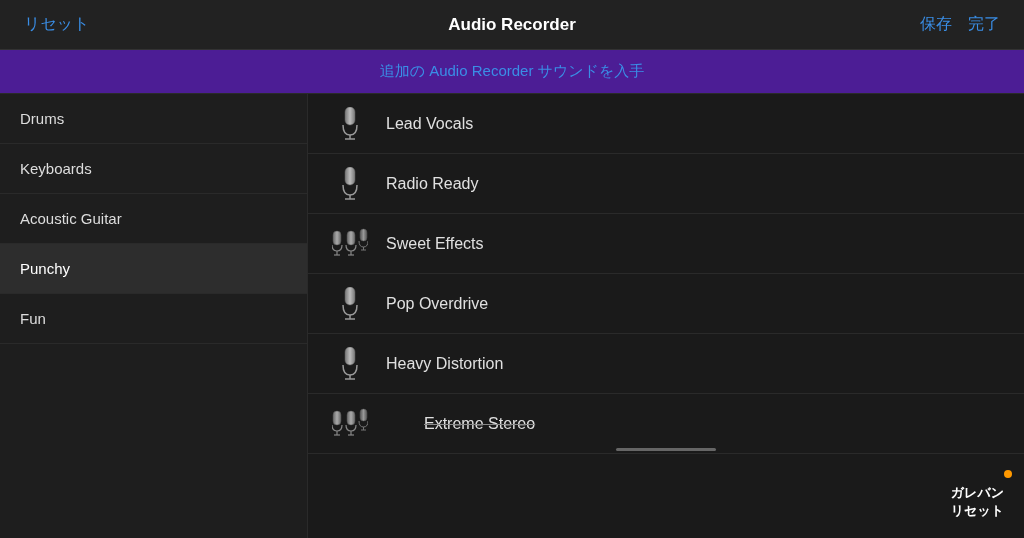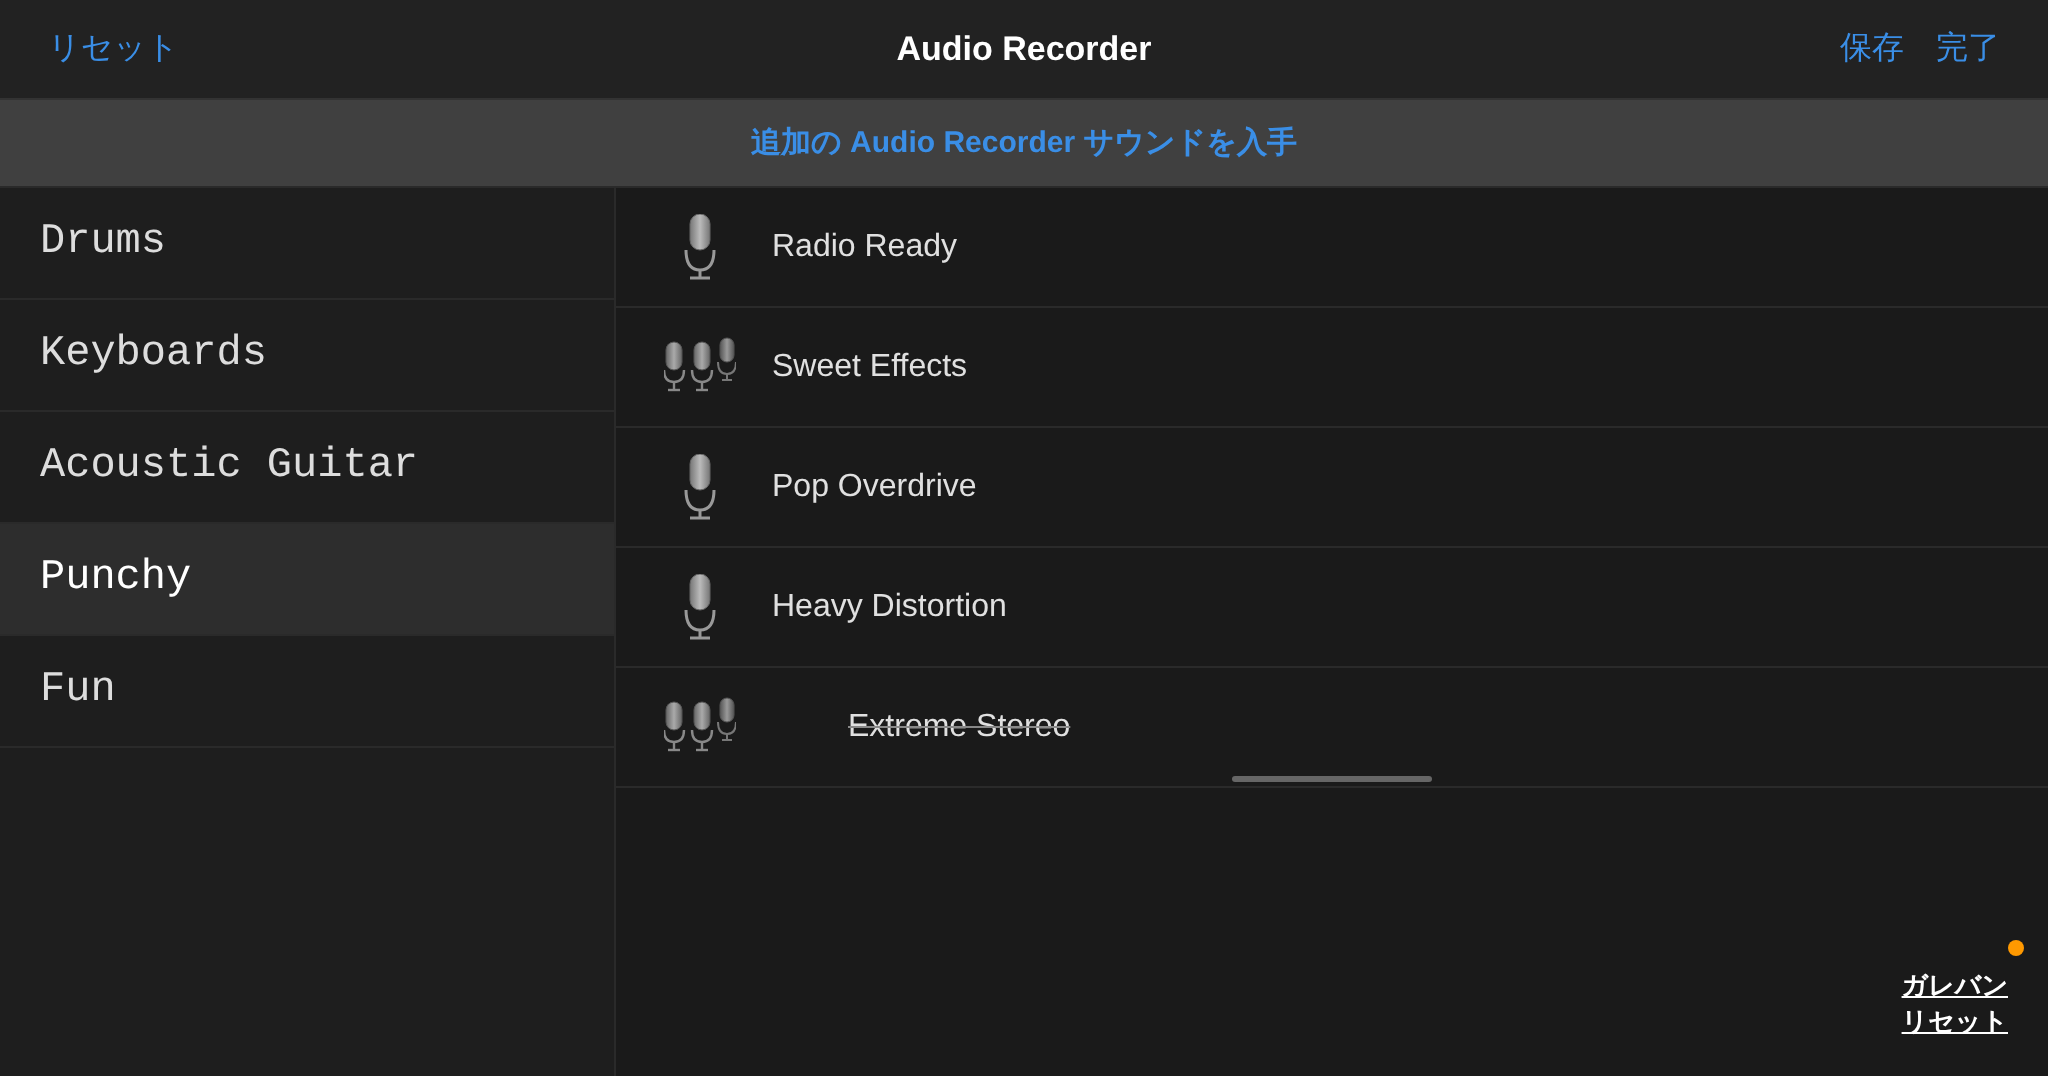--- a/index.html
+++ b/index.html
@@ -44,48 +44,46 @@
 
     .header-title {
       font-size: 17px;
       font-weight: 600;
       color: #fff;
       text-align: center;
       flex: 1;
     }
 
     .store-banner {
-      background: #404040;
+      background: #4c1d95;
       text-align: center;
       padding: 12px;
       color: #3a8ee6;
       font-size: 15px;
       border-bottom: 1px solid #2a2a2a;
-      font-weight: bold;
     }
 
     .content {
       display: flex;
       height: calc(538px - 50px - 44px);
     }
 
     .sidebar {
       width: 308px;
       background: #1e1e1e;
       border-right: 1px solid #2a2a2a;
       flex-shrink: 0;
     }
 
     .sidebar-item {
       padding: 16px 20px;
-      font-size: 21px;
+      font-size: 15px;
       color: #ddd;
       cursor: pointer;
       border-bottom: 1px solid #2a2a2a;
-      font-family: Liberation Mono, monospace;
     }
 
     .sidebar-item.active {
       background: #2d2d2d;
       color: #fff;
     }
 
     .main-list {
       flex: 1;
       background: #1a1a1a;
@@ -119,21 +117,20 @@
     
     .watermark {
       position: absolute;
       bottom: 18px;
       right: 20px;
       color: #fff;
       font-size: 13px;
       font-weight: bold;
       line-height: 1.4;
       text-align: center;
-      text-decoration: underline;
     }
 
     .orange-dot {
       position: absolute;
       bottom: 60px;
       right: 12px;
       width: 8px;
       height: 8px;
       background: #f90;
       border-radius: 50%;
@@ -170,20 +167,38 @@
   <div class="sidebar">
     <div class="sidebar-item">Drums</div>
     <div class="sidebar-item">Keyboards</div>
     <div class="sidebar-item">Acoustic Guitar</div>
     <div class="sidebar-item active">Punchy</div>
     <div class="sidebar-item">Fun</div>
   </div>
 
   <div class="main-list">
 
+    <div class="list-item">
+      <div class="list-item-icon">
+        <svg width="18" height="34" viewBox="0 0 18 34">
+          <rect x="4" y="0" width="10" height="18" rx="5" fill="url(#mg1)" stroke="#666" stroke-width="0.5"></rect>
+          <path d="M2 18 Q2 28 9 28 Q16 28 16 18" fill="none" stroke="#999" stroke-width="1.5"></path>
+          <line x1="9" y1="28" x2="9" y2="32" stroke="#999" stroke-width="1.5"></line>
+          <line x1="4" y1="32" x2="14" y2="32" stroke="#999" stroke-width="1.5"></line>
+          <defs>
+              <linearGradient id="mg1" x1="0" y1="0" x2="1" y2="0">
+                <stop offset="0%" stop-color="#777"></stop>
+                <stop offset="50%" stop-color="#bbb"></stop>
+                <stop offset="100%" stop-color="#777"></stop>
+              </linearGradient>
+            </defs>
+        </svg>
+      </div>
+      <span class="list-item-label">Lead Vocals</span>
+    </div>
 
     <div class="list-item">
       <div class="list-item-icon">
         <svg width="18" height="34" viewBox="0 0 18 34">
           <rect x="4" y="0" width="10" height="18" rx="5" fill="url(#mg2)" stroke="#666" stroke-width="0.5"></rect>
           <path d="M2 18 Q2 28 9 28 Q16 28 16 18" fill="none" stroke="#999" stroke-width="1.5"></path>
           <line x1="9" y1="28" x2="9" y2="32" stroke="#999" stroke-width="1.5"></line>
           <line x1="4" y1="32" x2="14" y2="32" stroke="#999" stroke-width="1.5"></line>
           <defs>
               <linearGradient id="mg2" x1="0" y1="0" x2="1" y2="0">

